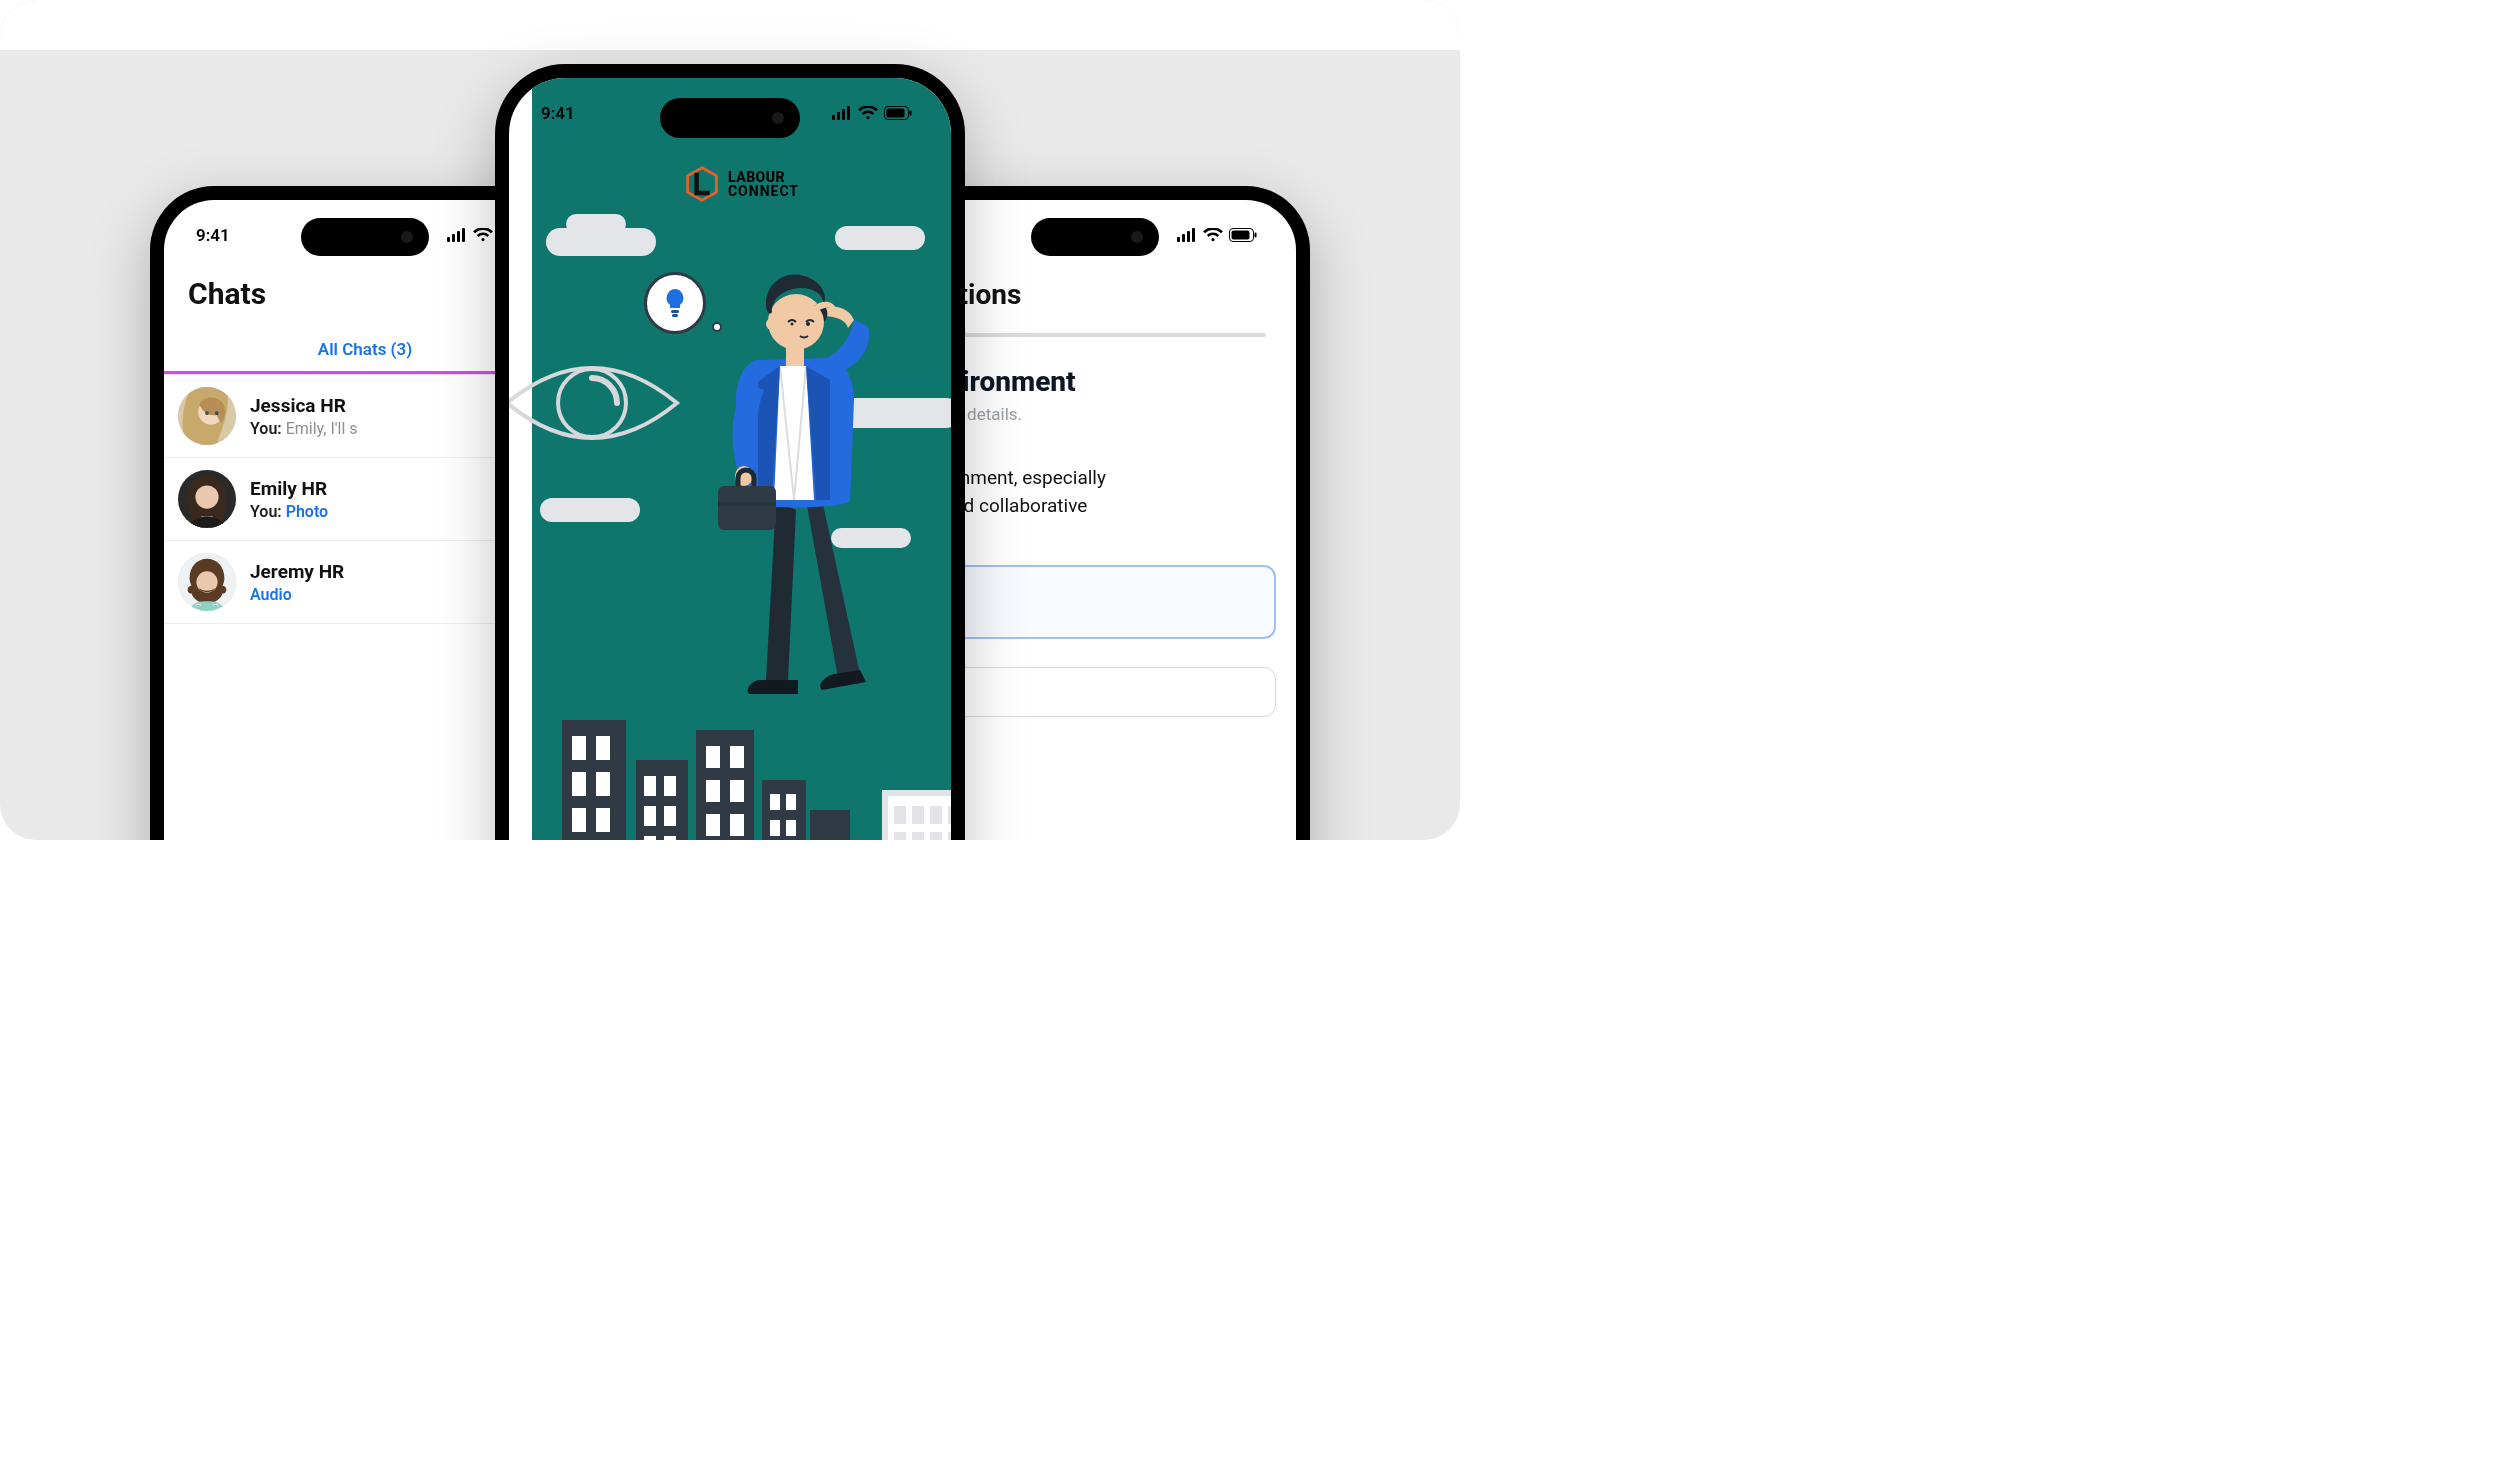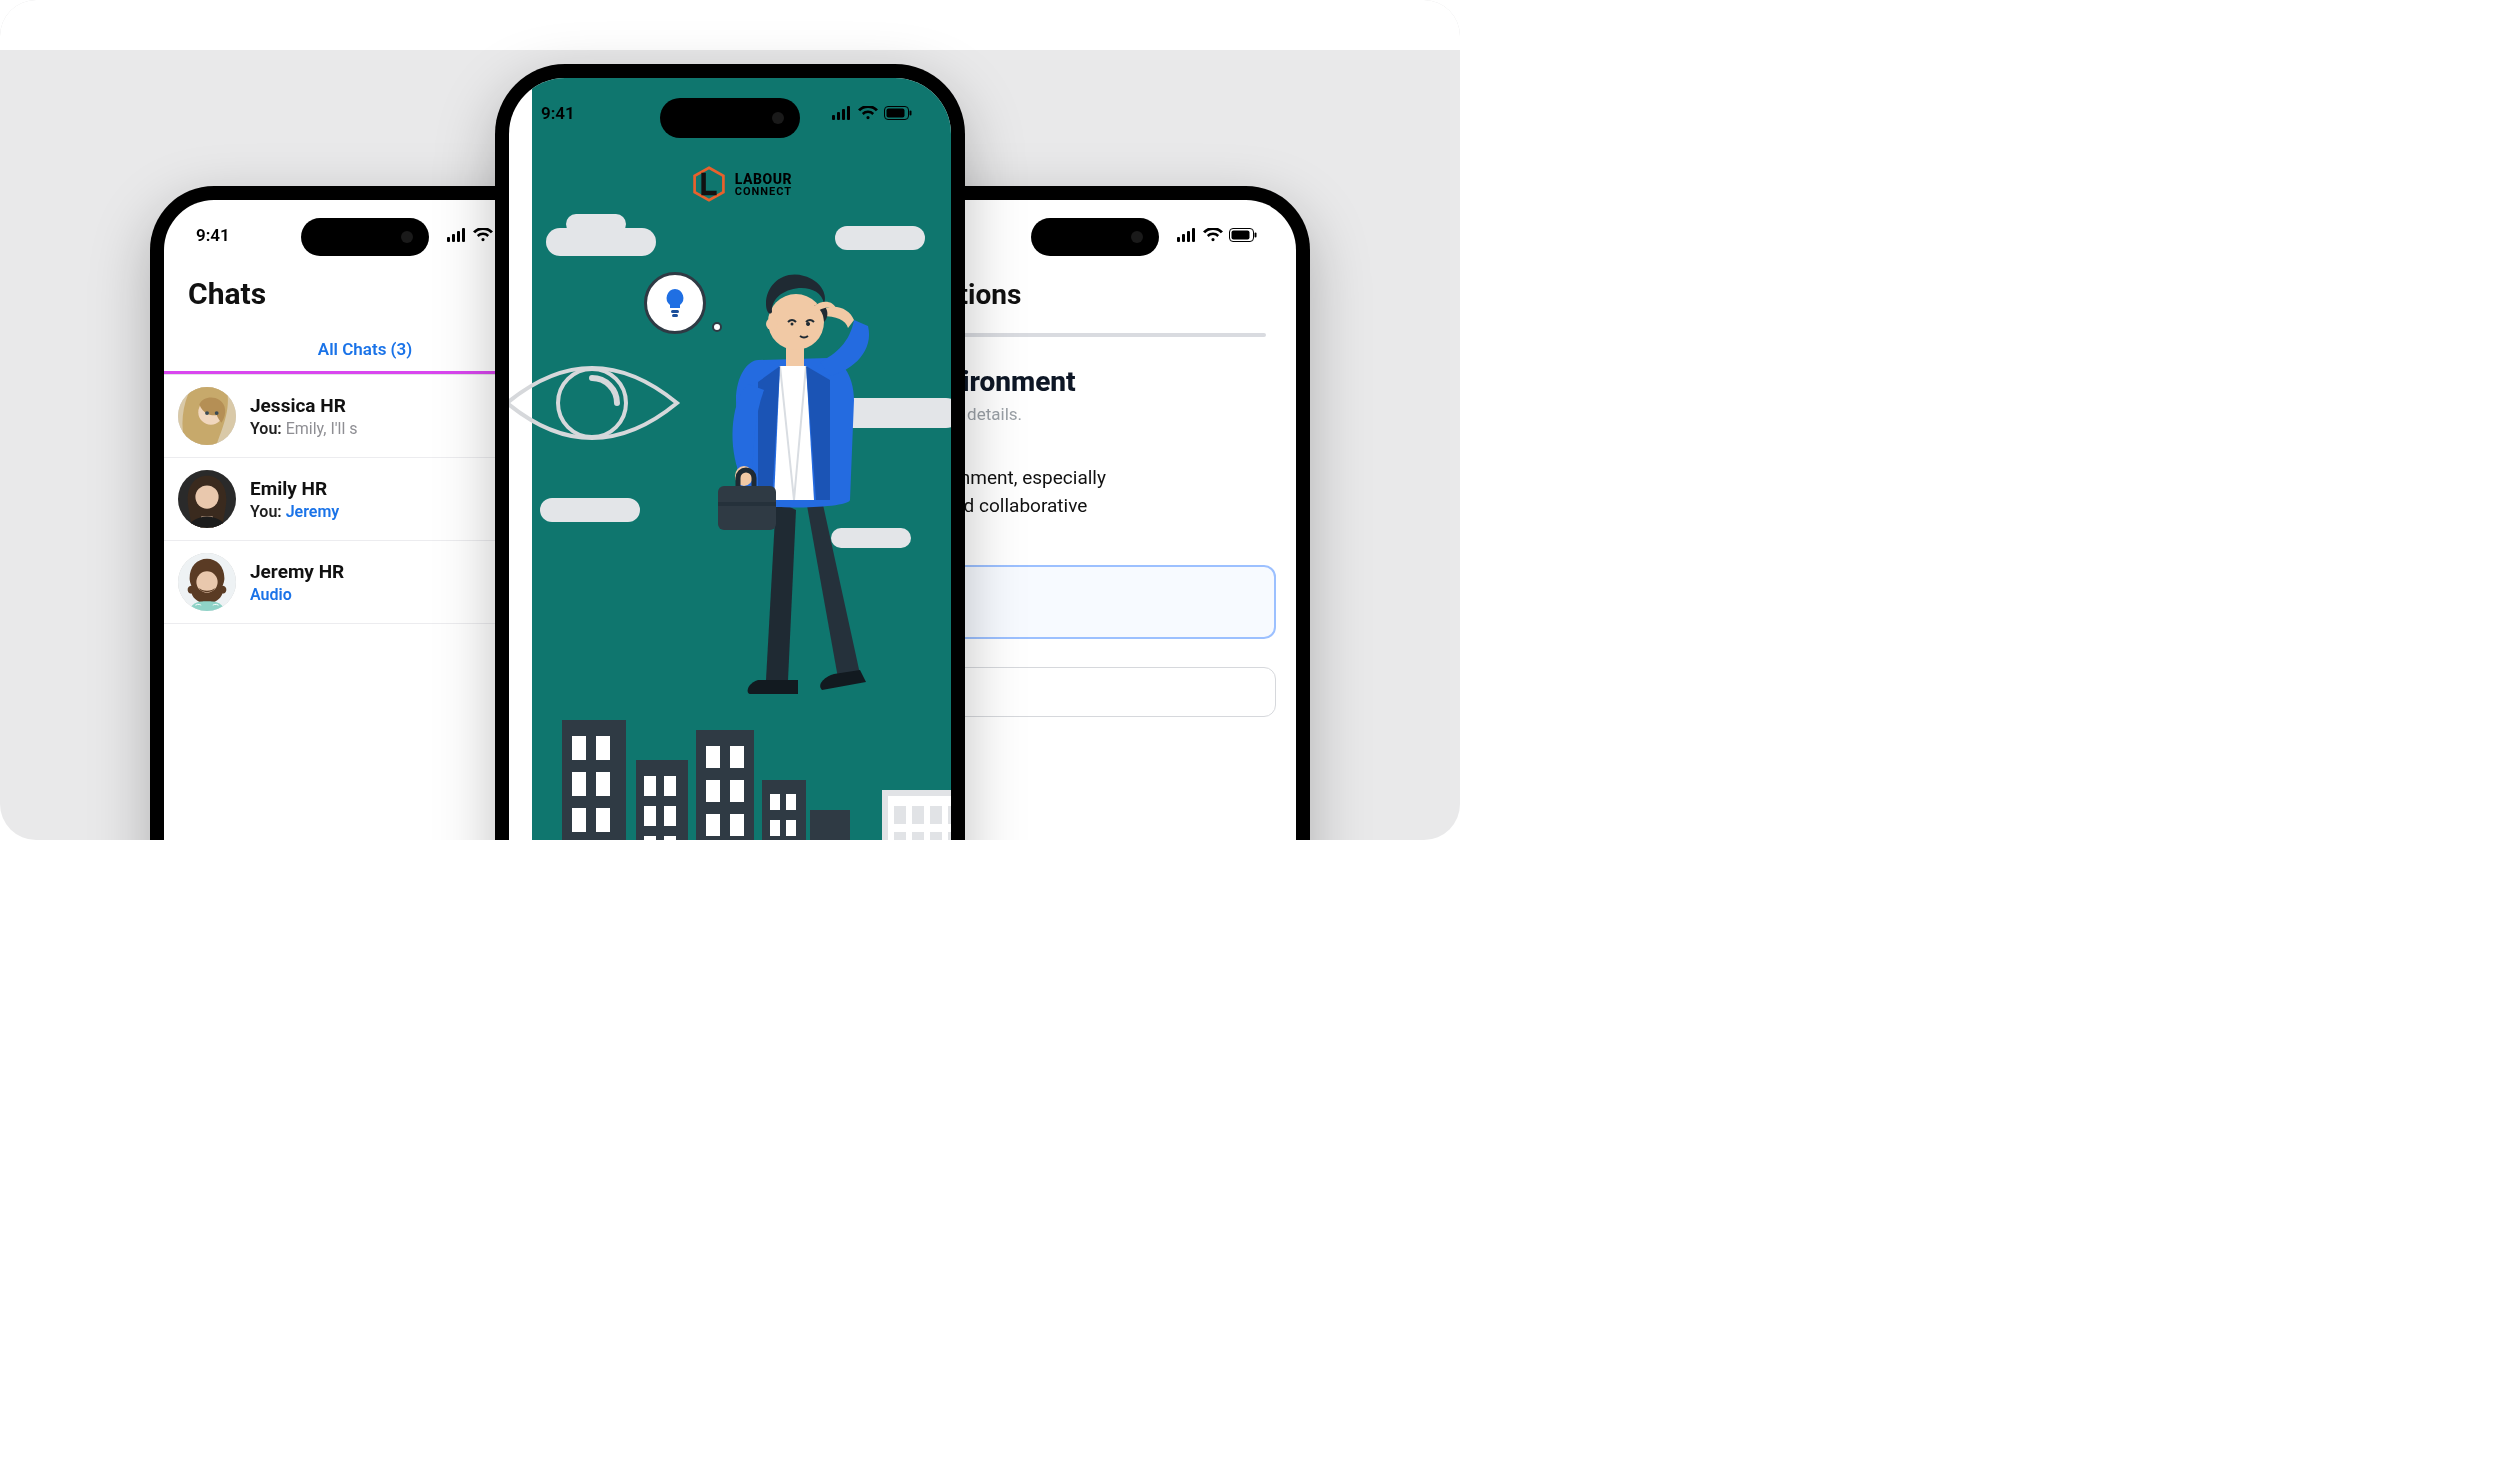--- a/index.html
+++ b/index.html
@@ -146,21 +146,21 @@
 }
 .chat-last .you { color: #1f1f1f; font-weight: 600; }
 .chat-last .body-muted { color: #8e8e93; }
 .chat-last .body-accent { color: #1a73e8; font-weight: 600; }
 
 
 .splash-root { padding-top: 84px; text-align: center; height: 100%; position: relative; background: #0f766e; margin-left: 23px; }
 .brand { display: flex; align-items: center; justify-content: center; gap: 8px; margin-top: 4px; }
 .brand-logo { width: 36px; height: 36px; }
 .brand-text { line-height: 1; text-align: left; font-weight: 800; letter-spacing: .5px; font-size: 14px; color:#000; }
-.brand-text small { display:block; font-size: 11px; font-weight: 700; letter-spacing: 1px; color:#000; }
+.brand-text small { display:block; font-size: 14px; font-weight: 700; letter-spacing: 1px; color:#000; }
 
 .illus {
   position: absolute;
   left: 0; right: 0;
   top: 120px;
   bottom: 0;
 }
 
 
 .cloud {
@@ -306,21 +306,21 @@
                   <rect width="60" height="60" fill="#2a2a2a"></rect>
                   <path d="M30 6c12 0 20 10 20 24 0 10-4 22-4 30H14c0-8-4-20-4-30C10 16 18 6 30 6z" fill="#3a2a1e"></path>
                   <circle cx="30" cy="28" r="12" fill="#e9c8ad"></circle>
                   <path d="M24 48h12v12H24z" fill="#e9c8ad"></path>
                   <path d="M10 60c2-8 12-12 20-12s18 4 20 12z" fill="#1c1c1c"></path>
                 </svg>
             </div>
             <div class="chat-meta">
               <div class="chat-name">Emily HR</div>
               <div class="chat-last">
-                <span class="you">You: </span><span class="body-accent">Jeremy</span>
+                <span class="you">You: </span><span class="body-accent">Photo</span>
               </div>
             </div>
           </div>
 
           <div class="chat-item">
             <div class="avatar">
               <svg class="av-svg" viewBox="0 0 60 60">
                   <rect width="60" height="60" fill="#eef2f4"></rect>
                   <path d="M30 6c10 0 18 8 18 20 0 4-2 8-2 8s4 0 4 4-4 4-4 4c-2 6-8 10-16 10s-14-4-16-10c0 0-4 0-4-4s4-4 4-4-2-4-2-8C12 14 20 6 30 6z" fill="#5a3b24"></path>
                   <circle cx="30" cy="30" r="11" fill="#e9c8ad"></circle>

